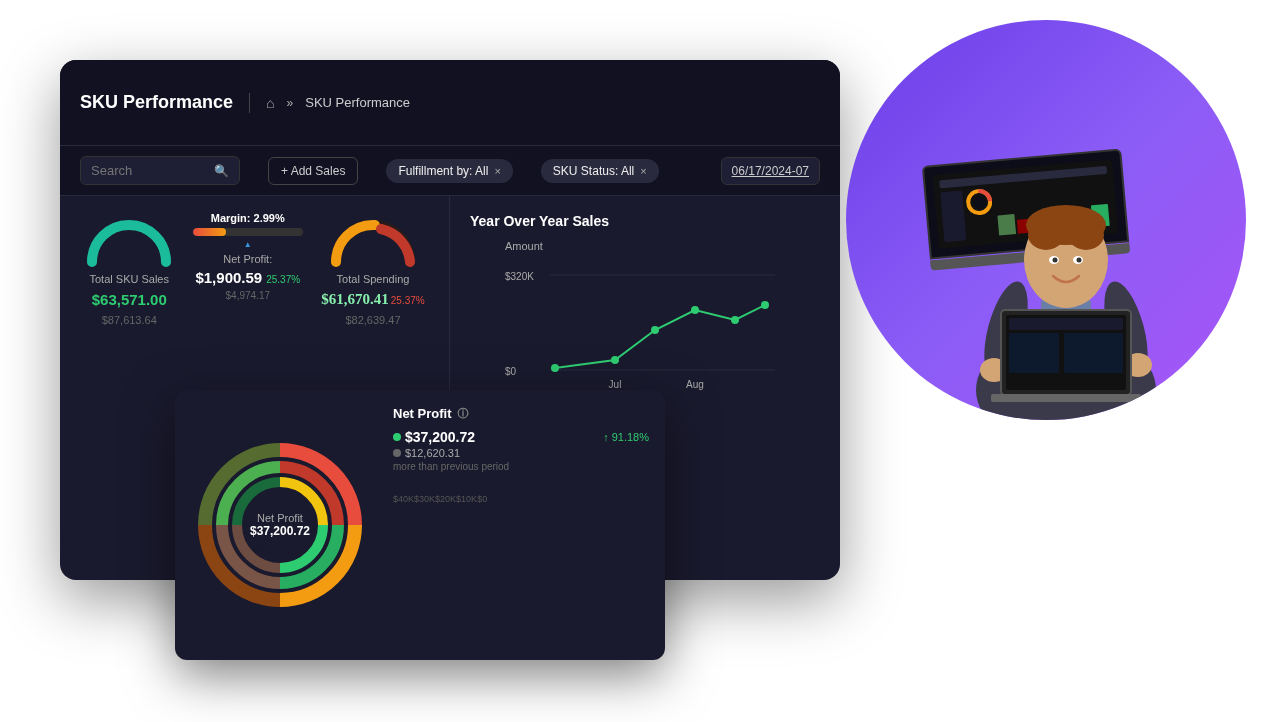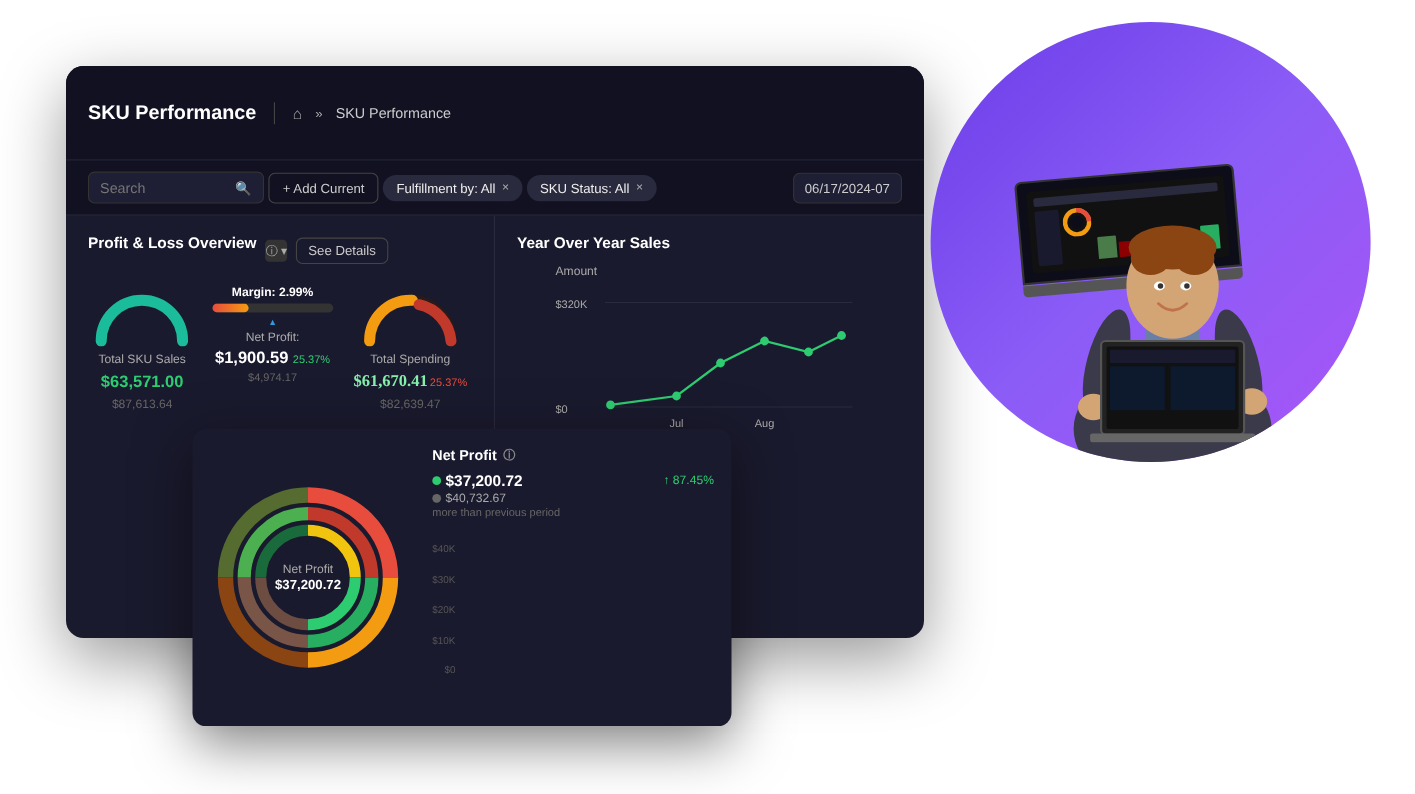--- a/index.html
+++ b/index.html
@@ -71,21 +71,21 @@
       color: #ccc;
       font-size: 13px;
     }
 
     
     .filter-bar {
       background: #111122;
       padding: 10px 20px;
       display: flex;
       align-items: center;
-      gap: 4px;
+      gap: 28px;
       border-bottom: 1px solid #2a2a3e;
     }
 
     .search-box {
       display: flex;
       align-items: center;
       background: #1e1e35;
       border: 1px solid #333;
       border-radius: 6px;
       padding: 6px 10px;
@@ -138,20 +138,21 @@
     }
 
     .date-badge {
       margin-left: auto;
       background: #1e1e35;
       border: 1px solid #333;
       border-radius: 6px;
       padding: 6px 10px;
       font-size: 12px;
       color: #ccc;
+      text-decoration: underline;
     }
 
     
     .dash-content {
       display: grid;
       grid-template-columns: 1fr 1fr;
       gap: 0;
       padding: 0;
       height: calc(100% - 100px);
     }
@@ -436,22 +437,21 @@
     }
 
     .bar-label {
       font-size: 9px;
       color: #666;
       text-align: center;
     }
 
     .y-axis {
       display: flex;
-      flex-direction: column;
-      justify-content: space-between;
+      flex-direction: row;
       height: 120px;
       margin-right: 4px;
     }
 
     .y-label {
       font-size: 9px;
       color: #555;
       text-align: right;
     }
 
@@ -531,40 +531,35 @@
       <span class="home-icon">⌂</span>
       <span class="breadcrumb-sep">»</span>
       <span class="breadcrumb-text">SKU Performance</span>
     </div>
 
     <div class="filter-bar">
       <div class="search-box">
         <input type="text" placeholder="Search" style="">
         <span class="search-icon">🔍</span>
       </div>
-      <button class="add-filter-btn">+ Add Current</button>
+      <button class="add-filter-btn">+ Add Sales</button>
       <div class="filter-chip">
         <span>Fulfillment by: All</span>
         <span class="close">×</span>
       </div>
       <div class="filter-chip">
         <span>SKU Status: All</span>
         <span class="close">×</span>
       </div>
       <div class="date-badge">06/17/2024-07</div>
     </div>
 
     <div class="dash-content">
 
       <div class="panel">
-        <div class="panel-title-row">
-          <span class="panel-title">Profit &amp; Loss Overview</span>
-          <span class="info-btn">ⓘ ▾</span>
-          <button class="see-details-btn">See Details</button>
-        </div>
 
         <div class="gauges-row">
 
           <div class="gauge-item">
             <svg class="gauge-svg" viewBox="0 0 90 55">
               <path d="M 8 50 A 37 37 0 0 1 82 50" fill="none" stroke="#1e3a2f" stroke-width="10" stroke-linecap="round"></path>
               <path d="M 8 50 A 37 37 0 0 1 82 50" fill="none" stroke="#1abc9c" stroke-width="10" stroke-linecap="round" stroke-dasharray="116 0"></path>
             </svg>
             <span class="gauge-label">Total SKU Sales</span>
             <span class="gauge-value">$63,571.00</span>
@@ -669,25 +664,25 @@
 
     <div class="bar-section">
       <div class="net-profit-header">
         <span>Net Profit</span>
         <span style="color:#888;font-size:11px;">ⓘ</span>
       </div>
 
       <div class="profit-row">
         <span class="dot"></span>
         <span class="profit-amount">$37,200.72</span>
-        <span class="profit-pct">↑ 87.45%</span>
+        <span class="profit-pct">↑ 91.18%</span>
       </div>
       <div class="profit-row">
         <span class="dot dot-prev"></span>
-        <span class="profit-prev-amount">$40,732.67</span>
+        <span class="profit-prev-amount">$12,620.31</span>
       </div>
       <div class="profit-note">more than previous period</div>
 
       <div style="display:flex;align-items:flex-end;gap:6px;height:130px;">
 
         <div class="y-axis">
           <span class="y-label">$40K</span>
           <span class="y-label">$30K</span>
           <span class="y-label">$20K</span>
           <span class="y-label">$10K</span>

